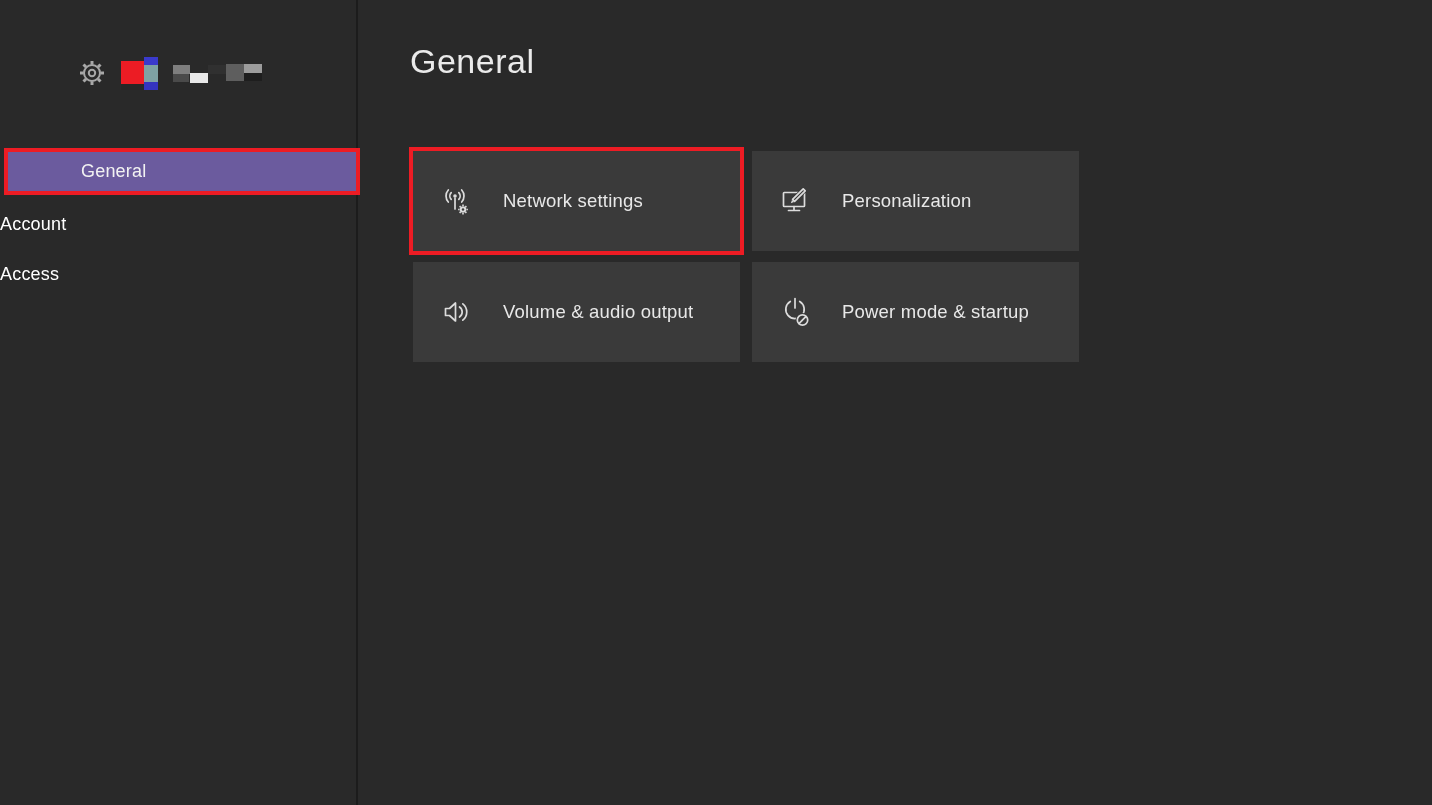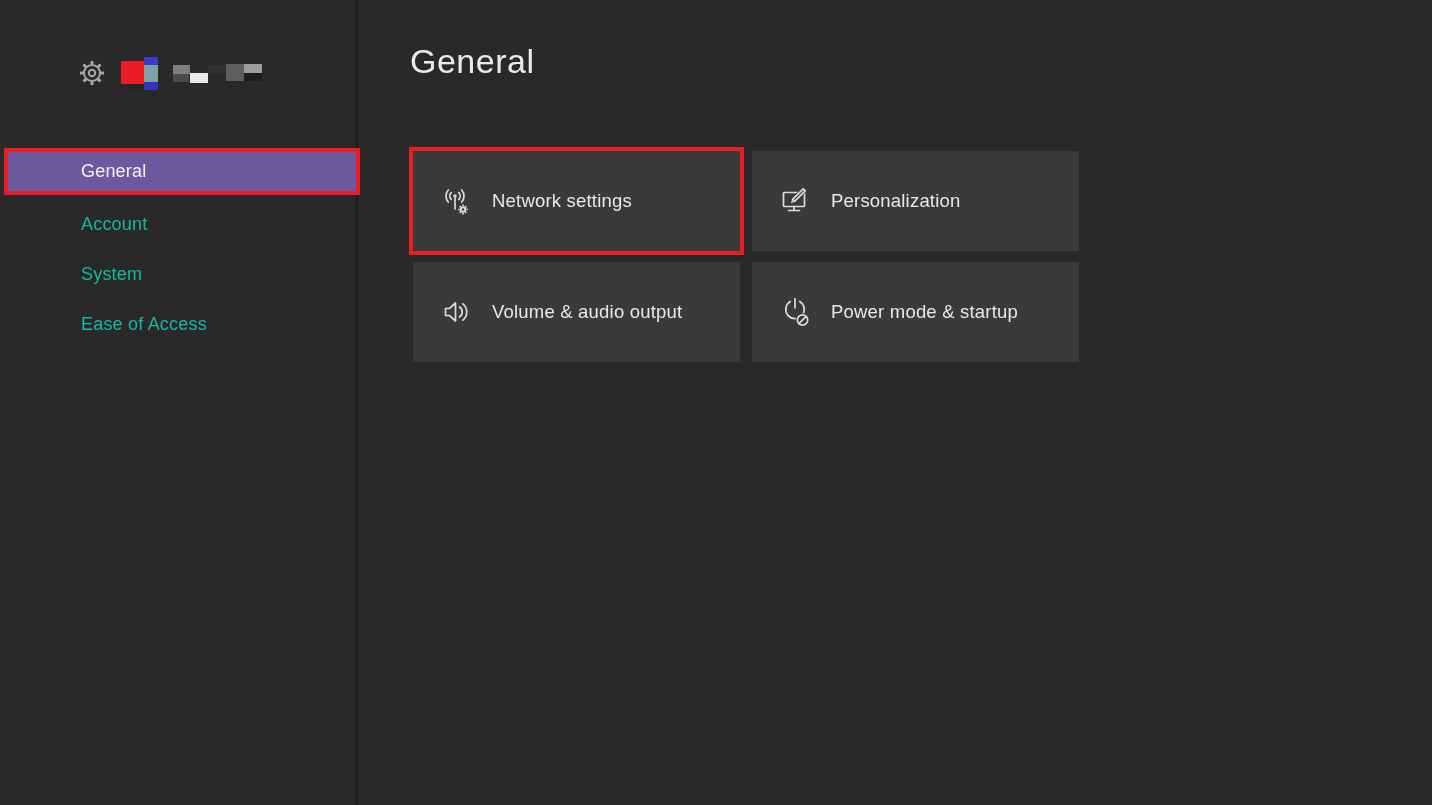--- a/index.html
+++ b/index.html
@@ -33,41 +33,41 @@
   .nr2 { left:0;    top:11px; width:16px; height:8px;  background:#4A4A4A; }
   .nr3 { left:17px; top:10px; width:18px; height:10px; background:#E8E8E8; }
   .nr4 { left:35px; top:2px;  width:19px; height:9px;  background:#303030; }
   .nr5 { left:53px; top:1px;  width:18px; height:17px; background:#5E5E5E; }
   .nr6 { left:71px; top:1px;  width:18px; height:9px;  background:#9C9C9C; }
   .nr7 { left:71px; top:10px; width:18px; height:8px;  background:#1E1E1E; }
 
   .nav { position:absolute; left:0; top:148px; width:100%; }
   .nav-item {
     height:50px; display:flex; align-items:center;
-    padding-left:81px; font-size:18px; color:#14b8a6; cursor:pointer;
+    font-size:18px; color:#ffffff; cursor:pointer;
     letter-spacing:0.2px;
   }
   .nav-item.selected {
     position:relative; left:4px; width:356px; height:47px;
     background:#6B5B9E; border:4px solid #ED1C24;
     padding-left:73px; margin-bottom:4px; color:#F2F2F2;
   }
   
   .main { position:absolute; left:360px; top:0; right:0; bottom:0; }
   .page-title {
     position:absolute; left:50px; top:42px;
     font-size:34px; font-weight:400; color:#EAEAEA; letter-spacing:0.5px;
   }
   .tiles {
     position:absolute; left:53px; top:151px;
     display:grid; grid-template-columns:327px 327px; gap:11px 12px;
   }
   .tile {
     height:100px; background:#3A3A3A;
-    display:flex; align-items:center; gap:19px; padding-left:26px;
+    display:flex; align-items:center; gap:30px; padding-left:26px;
     cursor:pointer;
   }
   .tile.annotated { box-shadow:0 0 0 4px #ED1C24; }
   .tile-label { font-size:18.5px; color:#E8E8E8; letter-spacing:0.2px; }
   .tile-icon { width:34px; height:34px; flex:0 0 34px; }
   .tile-icon svg { width:34px; height:34px; display:block; }
   .stroke { fill:none; stroke:#DCDCDC; stroke-width:1.7; stroke-linecap:round; stroke-linejoin:round; }
   .fillw  { fill:#DCDCDC; stroke:none; }
   .fillbg { fill:#3A3A3A; stroke:none; }
 </style>
@@ -107,22 +107,21 @@
       <div class="nr4"></div>
         <div class="nr5"></div>
         <div class="nr6"></div>
         <div class="nr7"></div>
     </div>
   </div>
 
   <div class="nav">
     <div class="nav-item selected">General</div>
     <div class="nav-item">Account</div>
-    <div class="nav-item">System</div>
-    <div class="nav-item">Ease of Access</div>
+    <div class="nav-item">Access</div>
   </div>
 </div>
 
 <div class="main">
   <div class="page-title">General</div>
 
   <div class="tiles">
 
     <div class="tile annotated">
       <span class="tile-icon">

